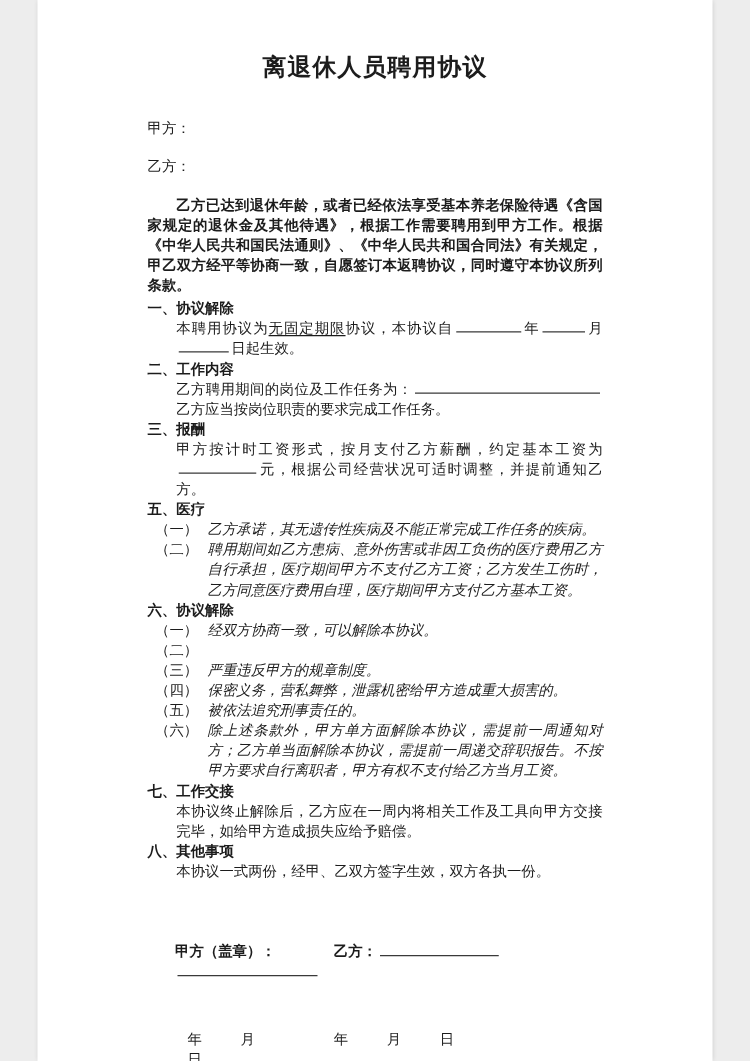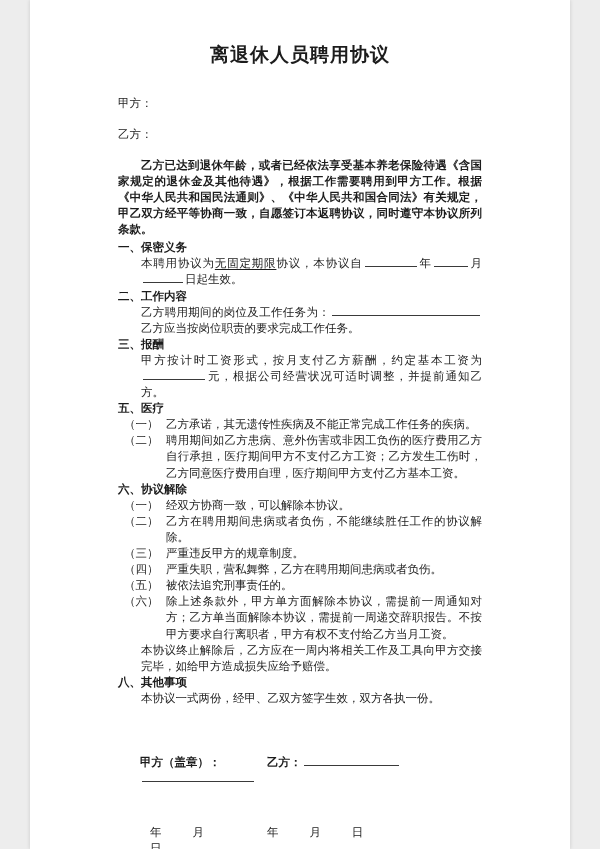--- a/index.html
+++ b/index.html
@@ -30,21 +30,21 @@
     text-indent: 2em;
     margin: 10px 0 2px 0;
     text-align: justify;
     font-weight: bold;
   }
   .section { margin: 0; }
   .sec-heading { font-weight: bold; }
   .sec-body { margin-left: 23px; text-align: justify; }
   .item { display: flex; margin-left: 6px; }
   .item-marker { flex: 0 0 42px; }
-  .item-text { flex: 1; text-align: justify; }
+  .item-text { flex: 1; text-align: justify; font-style: italic; }
   .u { text-decoration: underline; text-underline-offset: 2px; }
   .blank {
     display: inline-block;
     border-bottom: 1px solid #3a3a3a;
     height: 11px;
     margin: 0 2px;
     vertical-align: baseline;
   }
   .b-year   { width: 52px; }
   .b-month  { width: 34px; }
@@ -67,21 +67,21 @@
 <div class="page">
 
   <h1 class="title">离退休人员聘用协议</h1>
 
   <div class="party-line">甲方：</div>
   <div class="party-line">乙方：</div>
 
   <p class="intro">乙方已达到退休年龄，或者已经依法享受基本养老保险待遇《含国家规定的退休金及其他待遇》，根据工作需要聘用到甲方工作。根据《中华人民共和国民法通则》、《中华人民共和国合同法》有关规定，甲乙双方经平等协商一致，自愿签订本返聘协议，同时遵守本协议所列条款。</p>
 
   <div class="section">
-    <div class="sec-heading">一、保密义务</div>
+    <div class="sec-heading">一、协议解除</div>
     <div class="sec-body">
       <span>本聘用协议为</span><span class="u">无固定期限</span><span>协议，本协议自</span><span class="blank b-year"></span><span>年</span><span class="blank b-month"></span><span>月</span><span class="blank b-day"></span><span>日起生效。</span>
     </div>
   </div>
 
   <div class="section">
     <div class="sec-heading">二、工作内容</div>
     <div class="sec-body">
       <span>乙方聘用期间的岗位及工作任务为：</span><span class="blank b-task"></span><span>乙方应当按岗位职责的要求完成工作任务。</span>
     </div>
@@ -108,41 +108,41 @@
   </div>
 
   <div class="section">
     <div class="sec-heading">六、协议解除</div>
     <div class="item">
       <span class="item-marker">（一）</span>
       <span class="item-text">经双方协商一致，可以解除本协议。</span>
     </div>
     <div class="item">
       <span class="item-marker">（二）</span>
-      <span class="item-text">乙方在聘用期间患病或者负伤，不能继续胜任工作的协议解除。</span>
     </div>
     <div class="item">
       <span class="item-marker">（三）</span>
       <span class="item-text">严重违反甲方的规章制度。</span>
     </div>
     <div class="item">
       <span class="item-marker">（四）</span>
-      <span class="item-text">严重失职，营私舞弊，乙方在聘用期间患病或者负伤。</span>
+      <span class="item-text">保密义务，营私舞弊，泄露机密给甲方造成重大损害的。</span>
     </div>
     <div class="item">
       <span class="item-marker">（五）</span>
       <span class="item-text">被依法追究刑事责任的。</span>
     </div>
     <div class="item">
       <span class="item-marker">（六）</span>
       <span class="item-text">除上述条款外，甲方单方面解除本协议，需提前一周通知对方；乙方单当面解除本协议，需提前一周递交辞职报告。不按甲方要求自行离职者，甲方有权不支付给乙方当月工资。</span>
     </div>
   </div>
 
   <div class="section">
+    <div class="sec-heading">七、工作交接</div>
     <div class="sec-body">本协议终止解除后，乙方应在一周内将相关工作及工具向甲方交接完毕，如给甲方造成损失应给予赔偿。</div>
   </div>
 
   <div class="section">
     <div class="sec-heading">八、其他事项</div>
     <div class="sec-body">本协议一式两份，经甲、乙双方签字生效，双方各执一份。</div>
   </div>
 
   <div class="sig-row">
     <div class="col-a">

